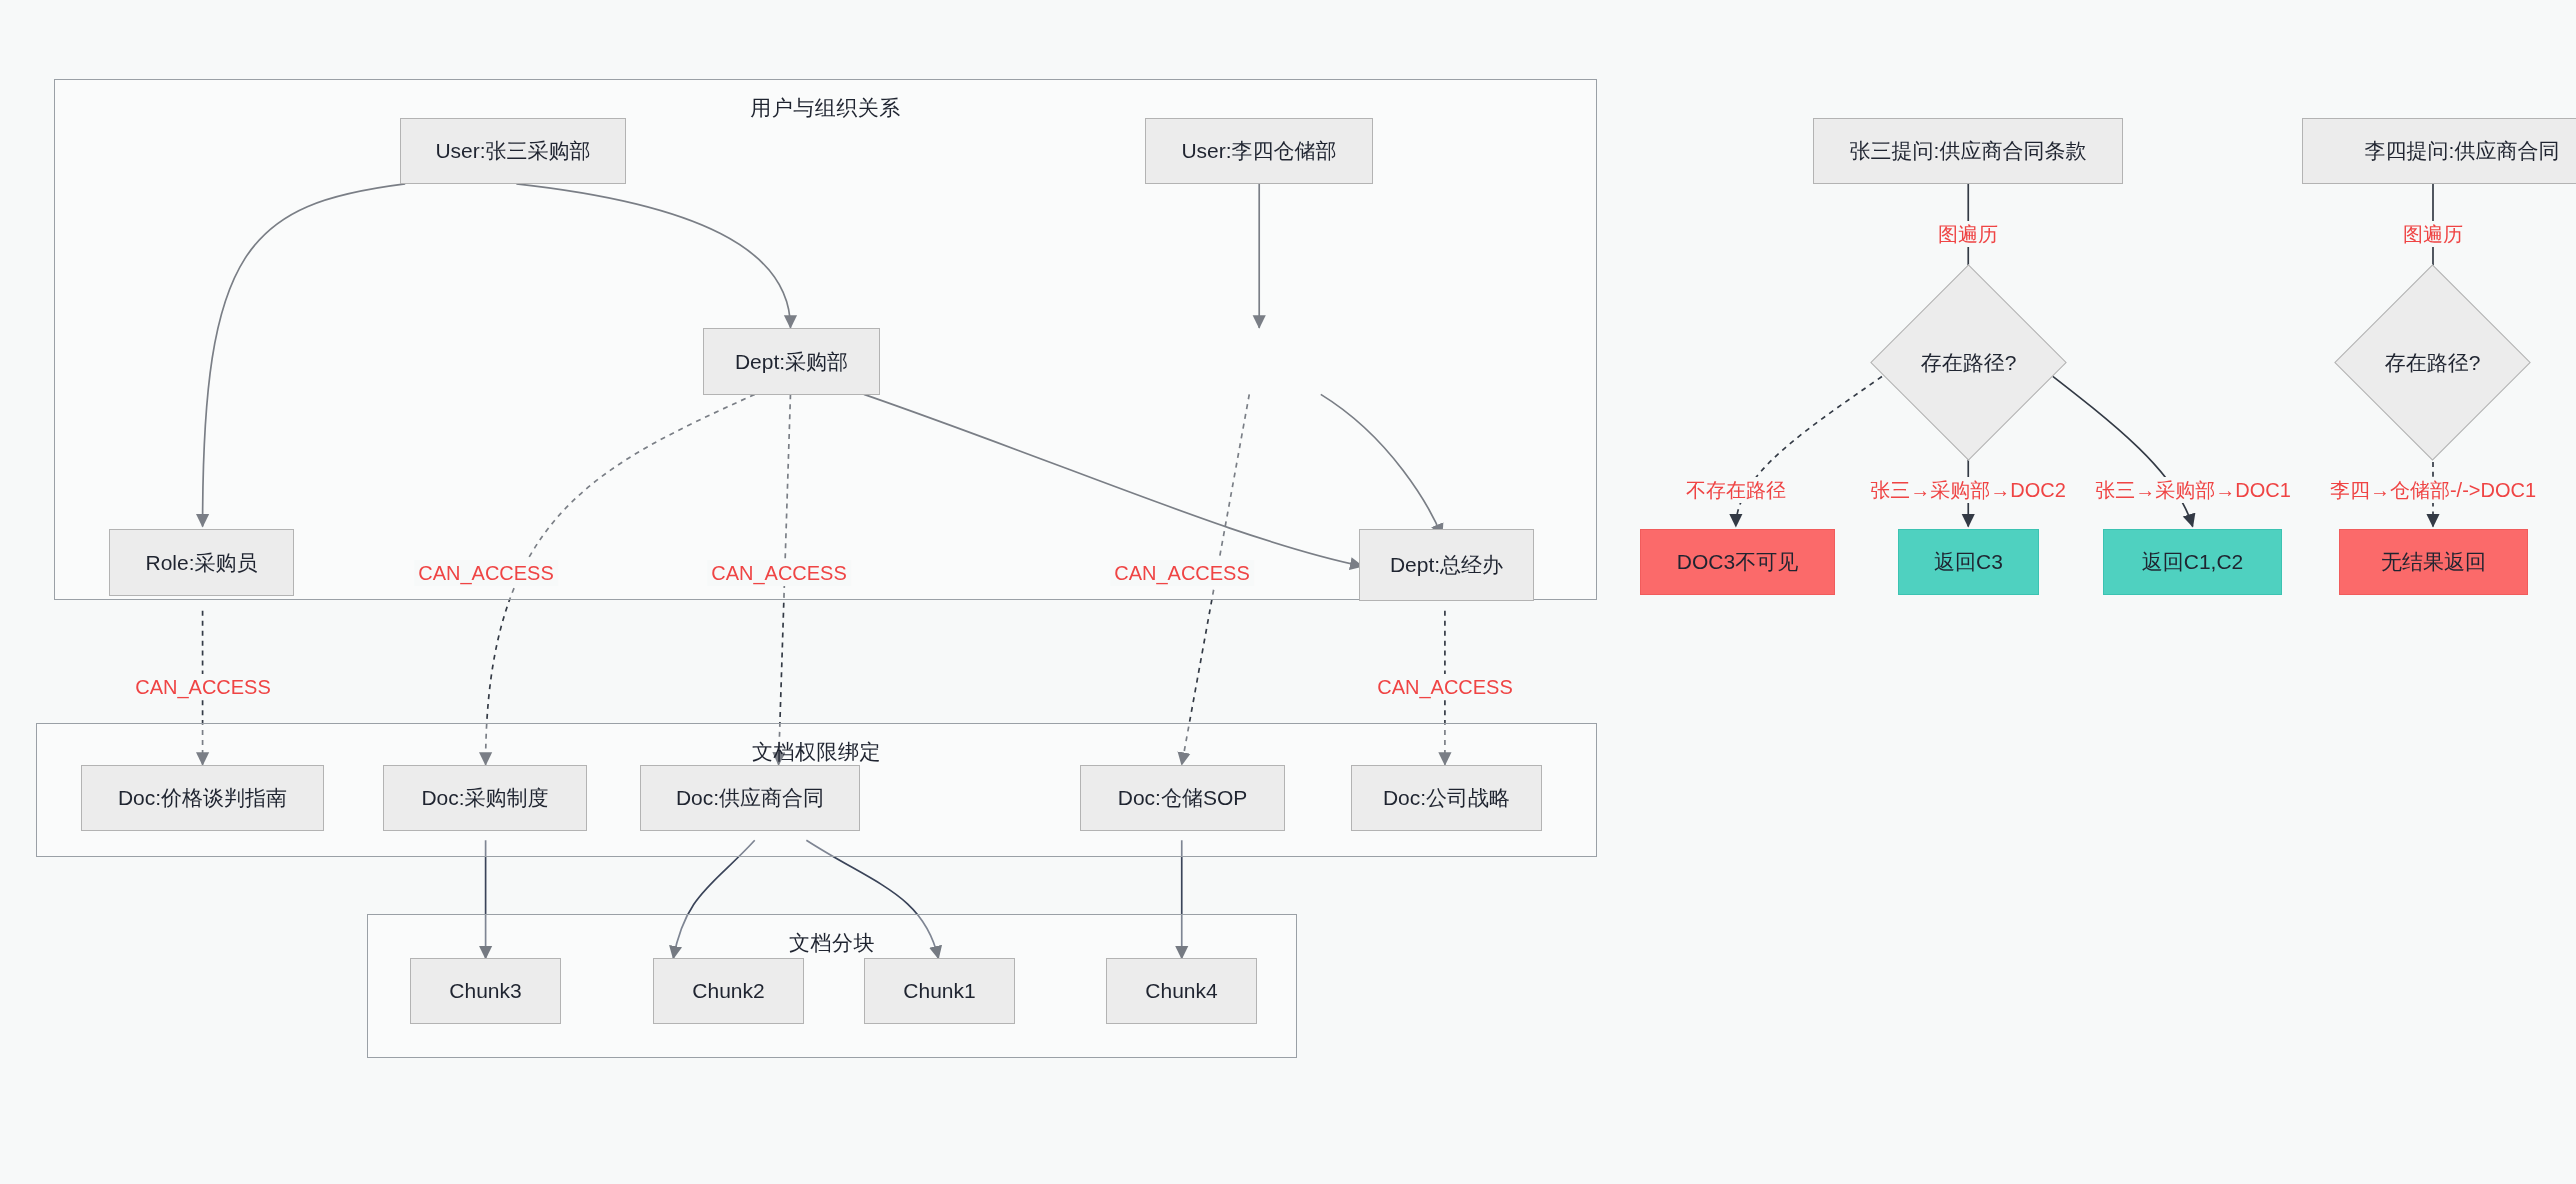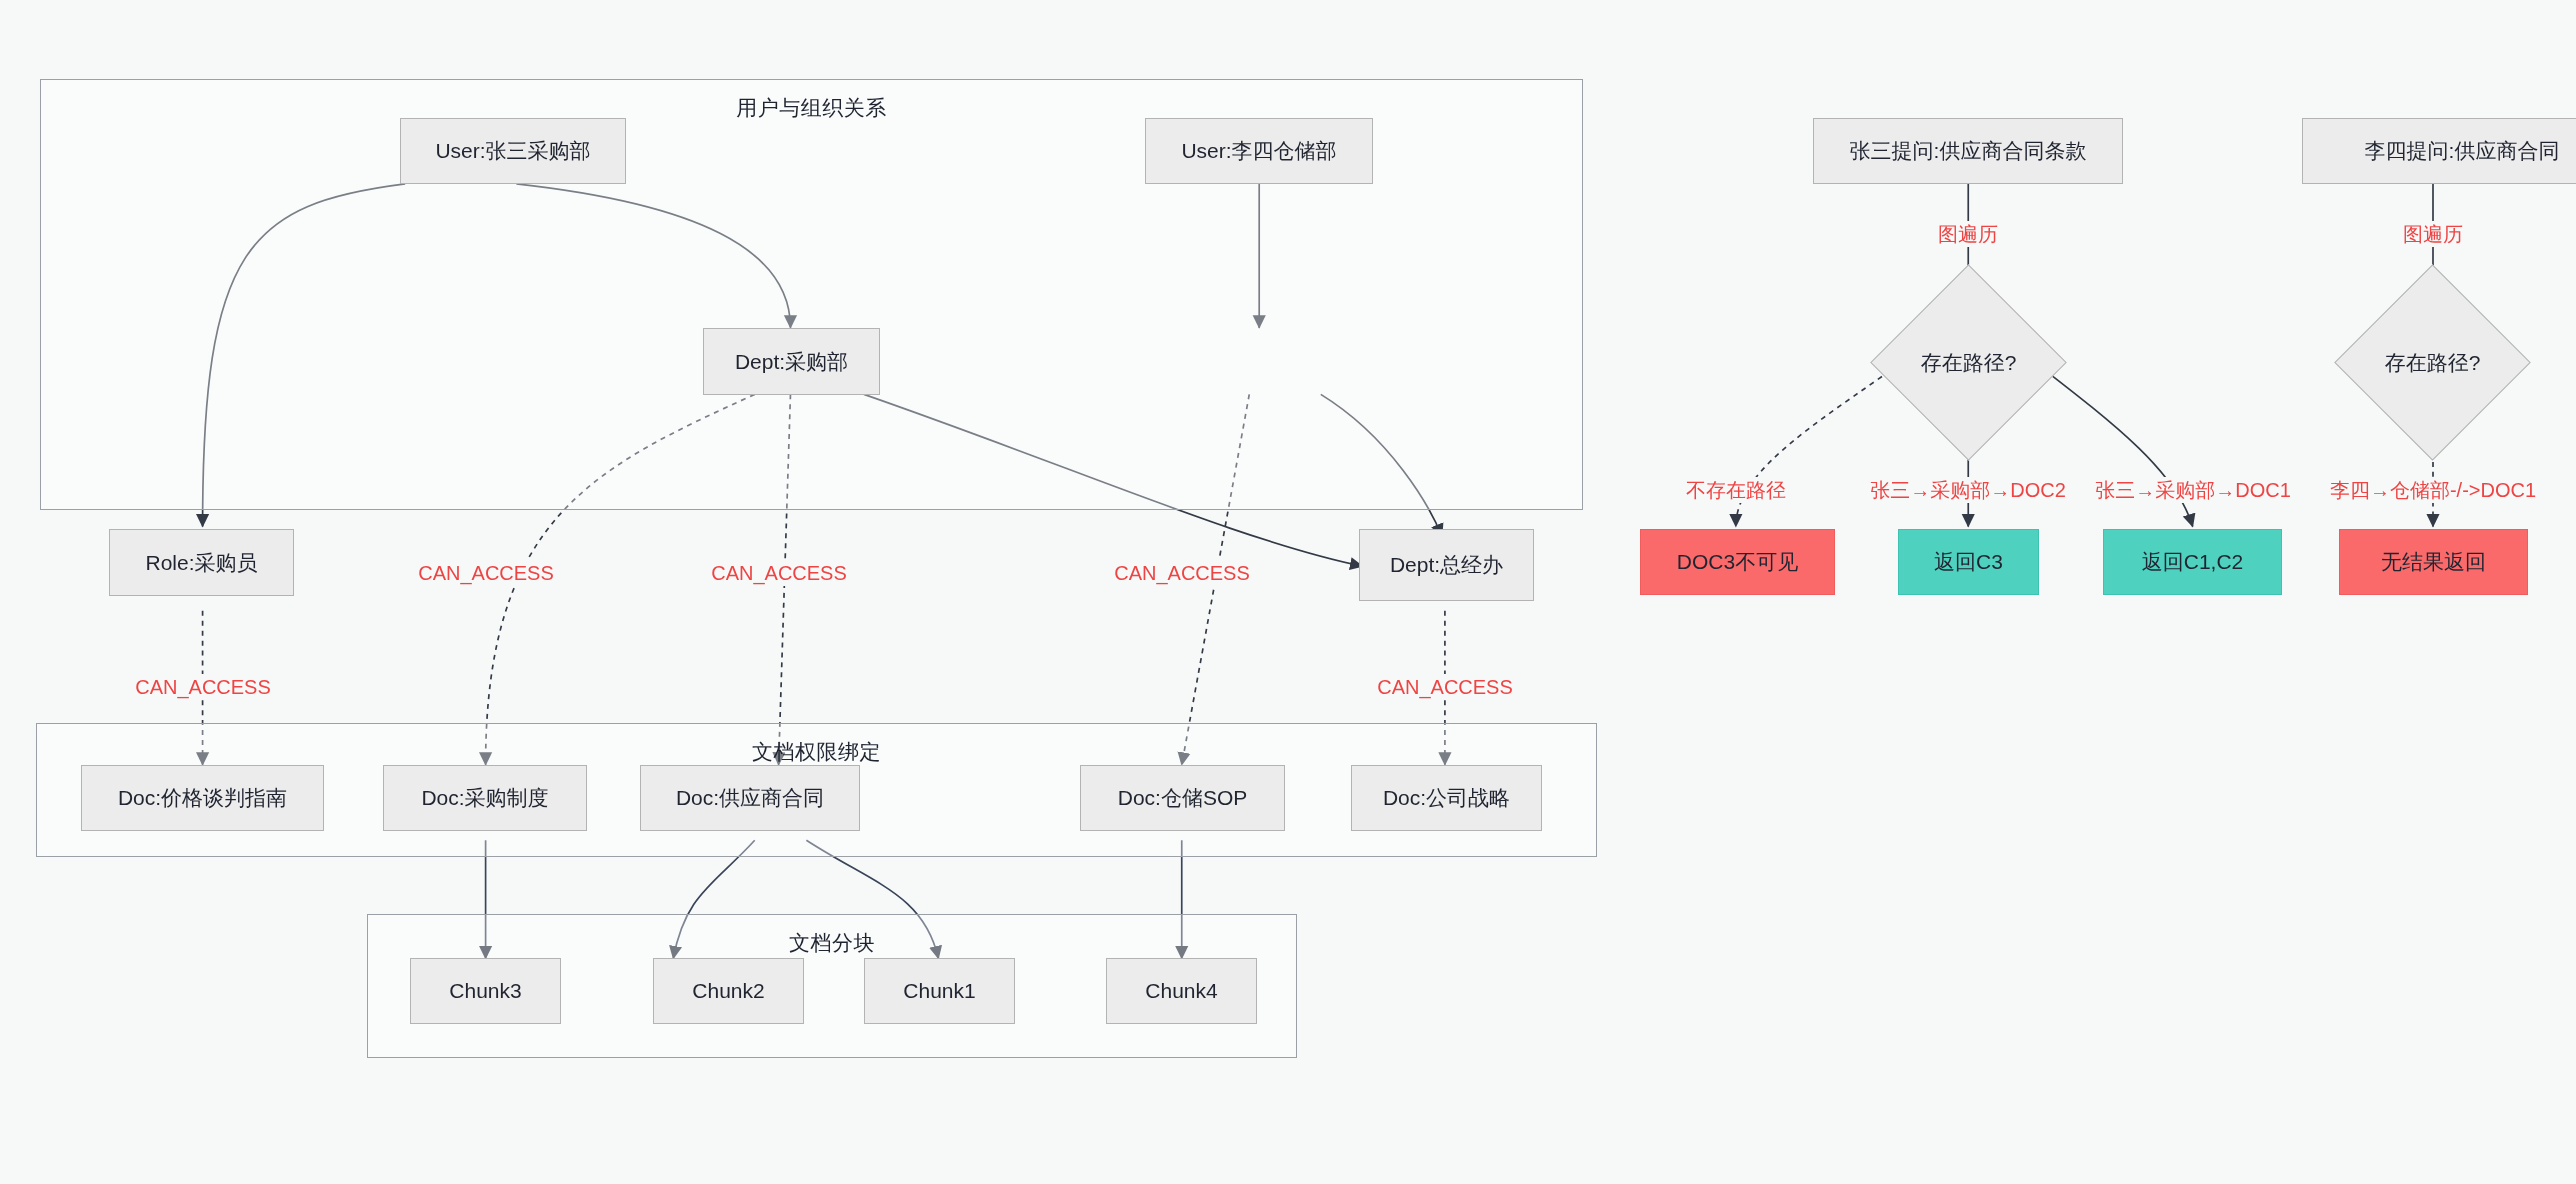--- a/index.html
+++ b/index.html
@@ -133,21 +133,21 @@
       <path d="M2030,350 C2120,420 2190,470 2208,530" marker-end="url(#ah)"></path>
     </g>
     <g fill="none" stroke="#333a45" stroke-width="1.7" stroke-dasharray="5 5">
 
       <path d="M1936,350 C1840,420 1748,470 1748,530" marker-end="url(#ah)"></path>
 
       <path d="M2450,365 L2450,530" marker-end="url(#ah)"></path>
     </g>
   </svg>
 
-  <div class="cluster" style="left:40px;top:79px;width:1543px;height:431px;">
+  <div class="cluster" style="left:54px;top:79px;width:1543px;height:521px;">
     <div class="cluster-title">用户与组织关系</div>
   </div>
 
   <div class="node" style="left:400px;top:118px;width:226px;height:66px;">User:张三采购部</div>
   <div class="node" style="left:1145px;top:118px;width:228px;height:66px;">User:李四仓储部</div>
 
   <div class="node" style="left:703px;top:328px;width:177px;height:67px;">Dept:采购部</div>
   <div class="node" style="left:1359px;top:529px;width:175px;height:72px;">Dept:总经办</div>
 
   <div class="node" style="left:109px;top:529px;width:185px;height:67px;">Role:采购员</div>

